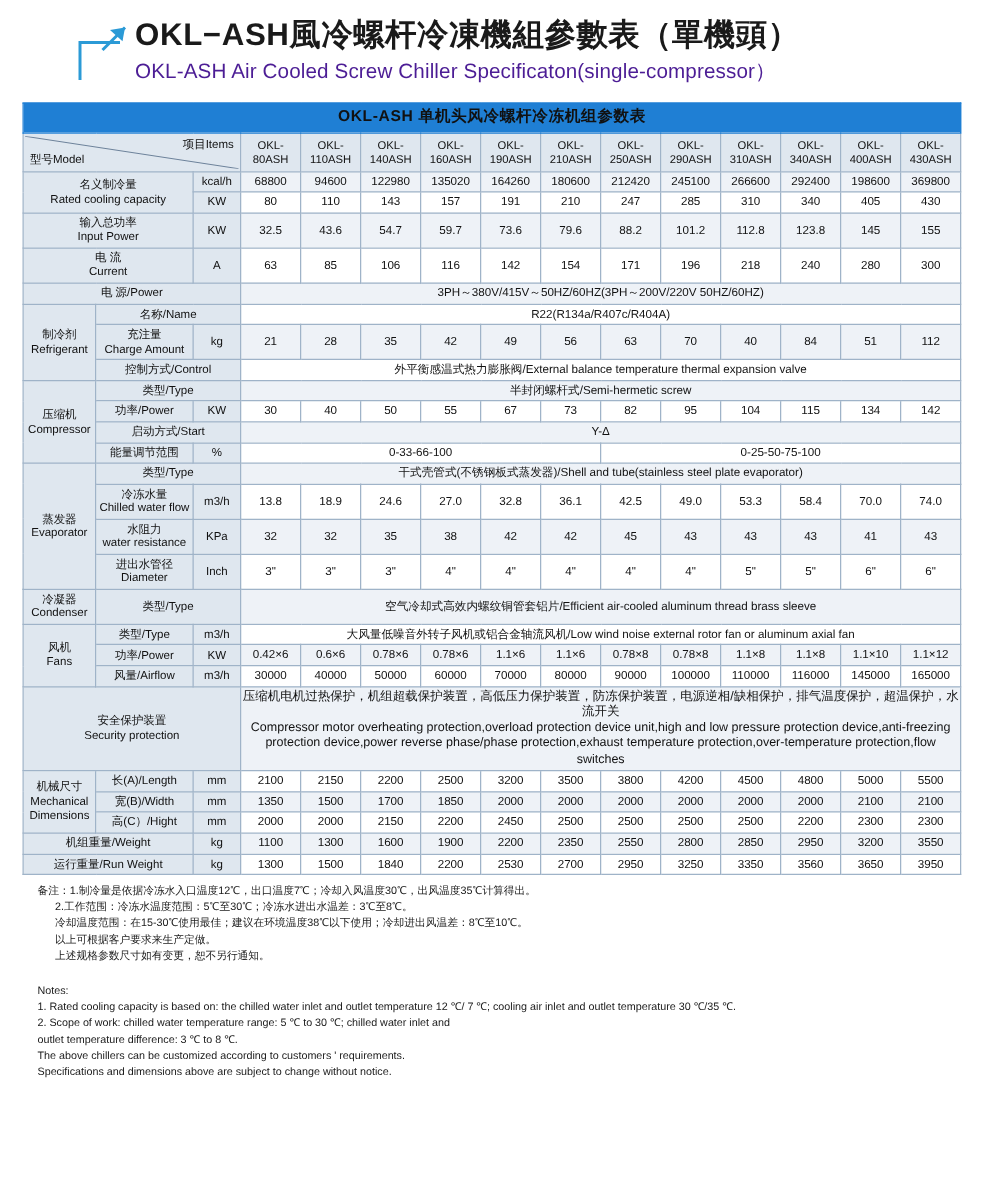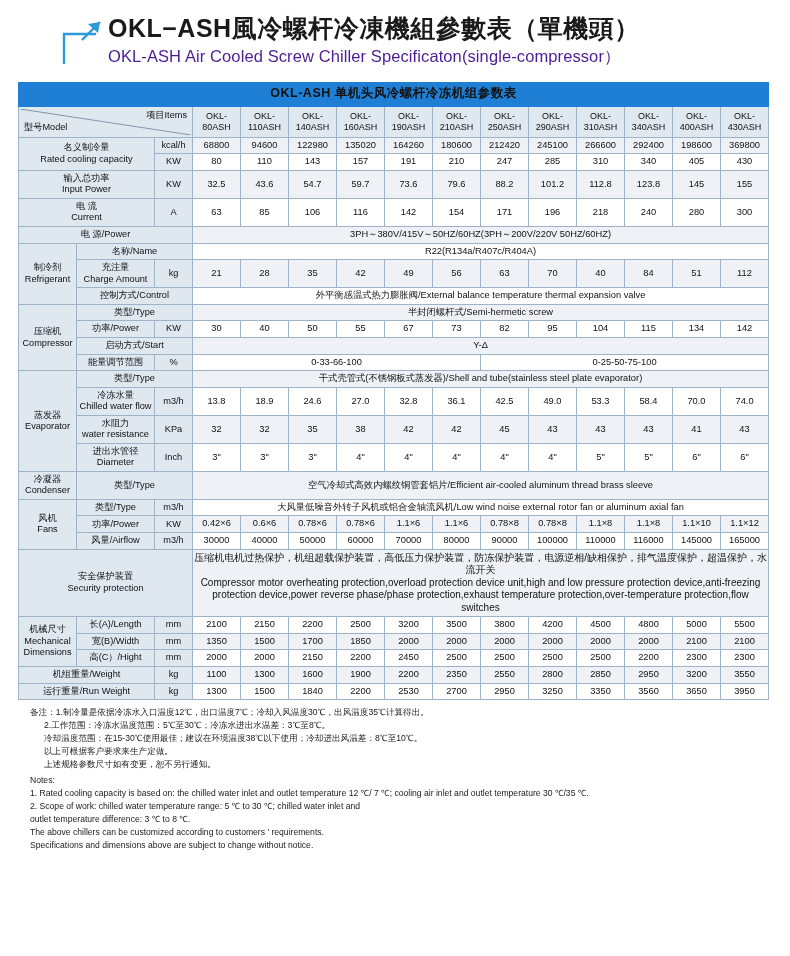--- a/index.html
+++ b/index.html
@@ -139,21 +139,21 @@
     line-height: 1.52;
     color: #1a1a1a;
   }
   .notes .cn-line {
     white-space: nowrap;
   }
   .notes .indent {
     padding-left: 14px;
   }
   .notes .blk {
-    margin-top: 2px;
+    margin-top: 14px;
   }
 </style>
 </head>
 <body>
 
 <div class="page">
 
   <div class="header">
     <div class="arrow-logo">
       <svg viewBox="0 0 44 46" width="44" height="46" aria-hidden="true">

